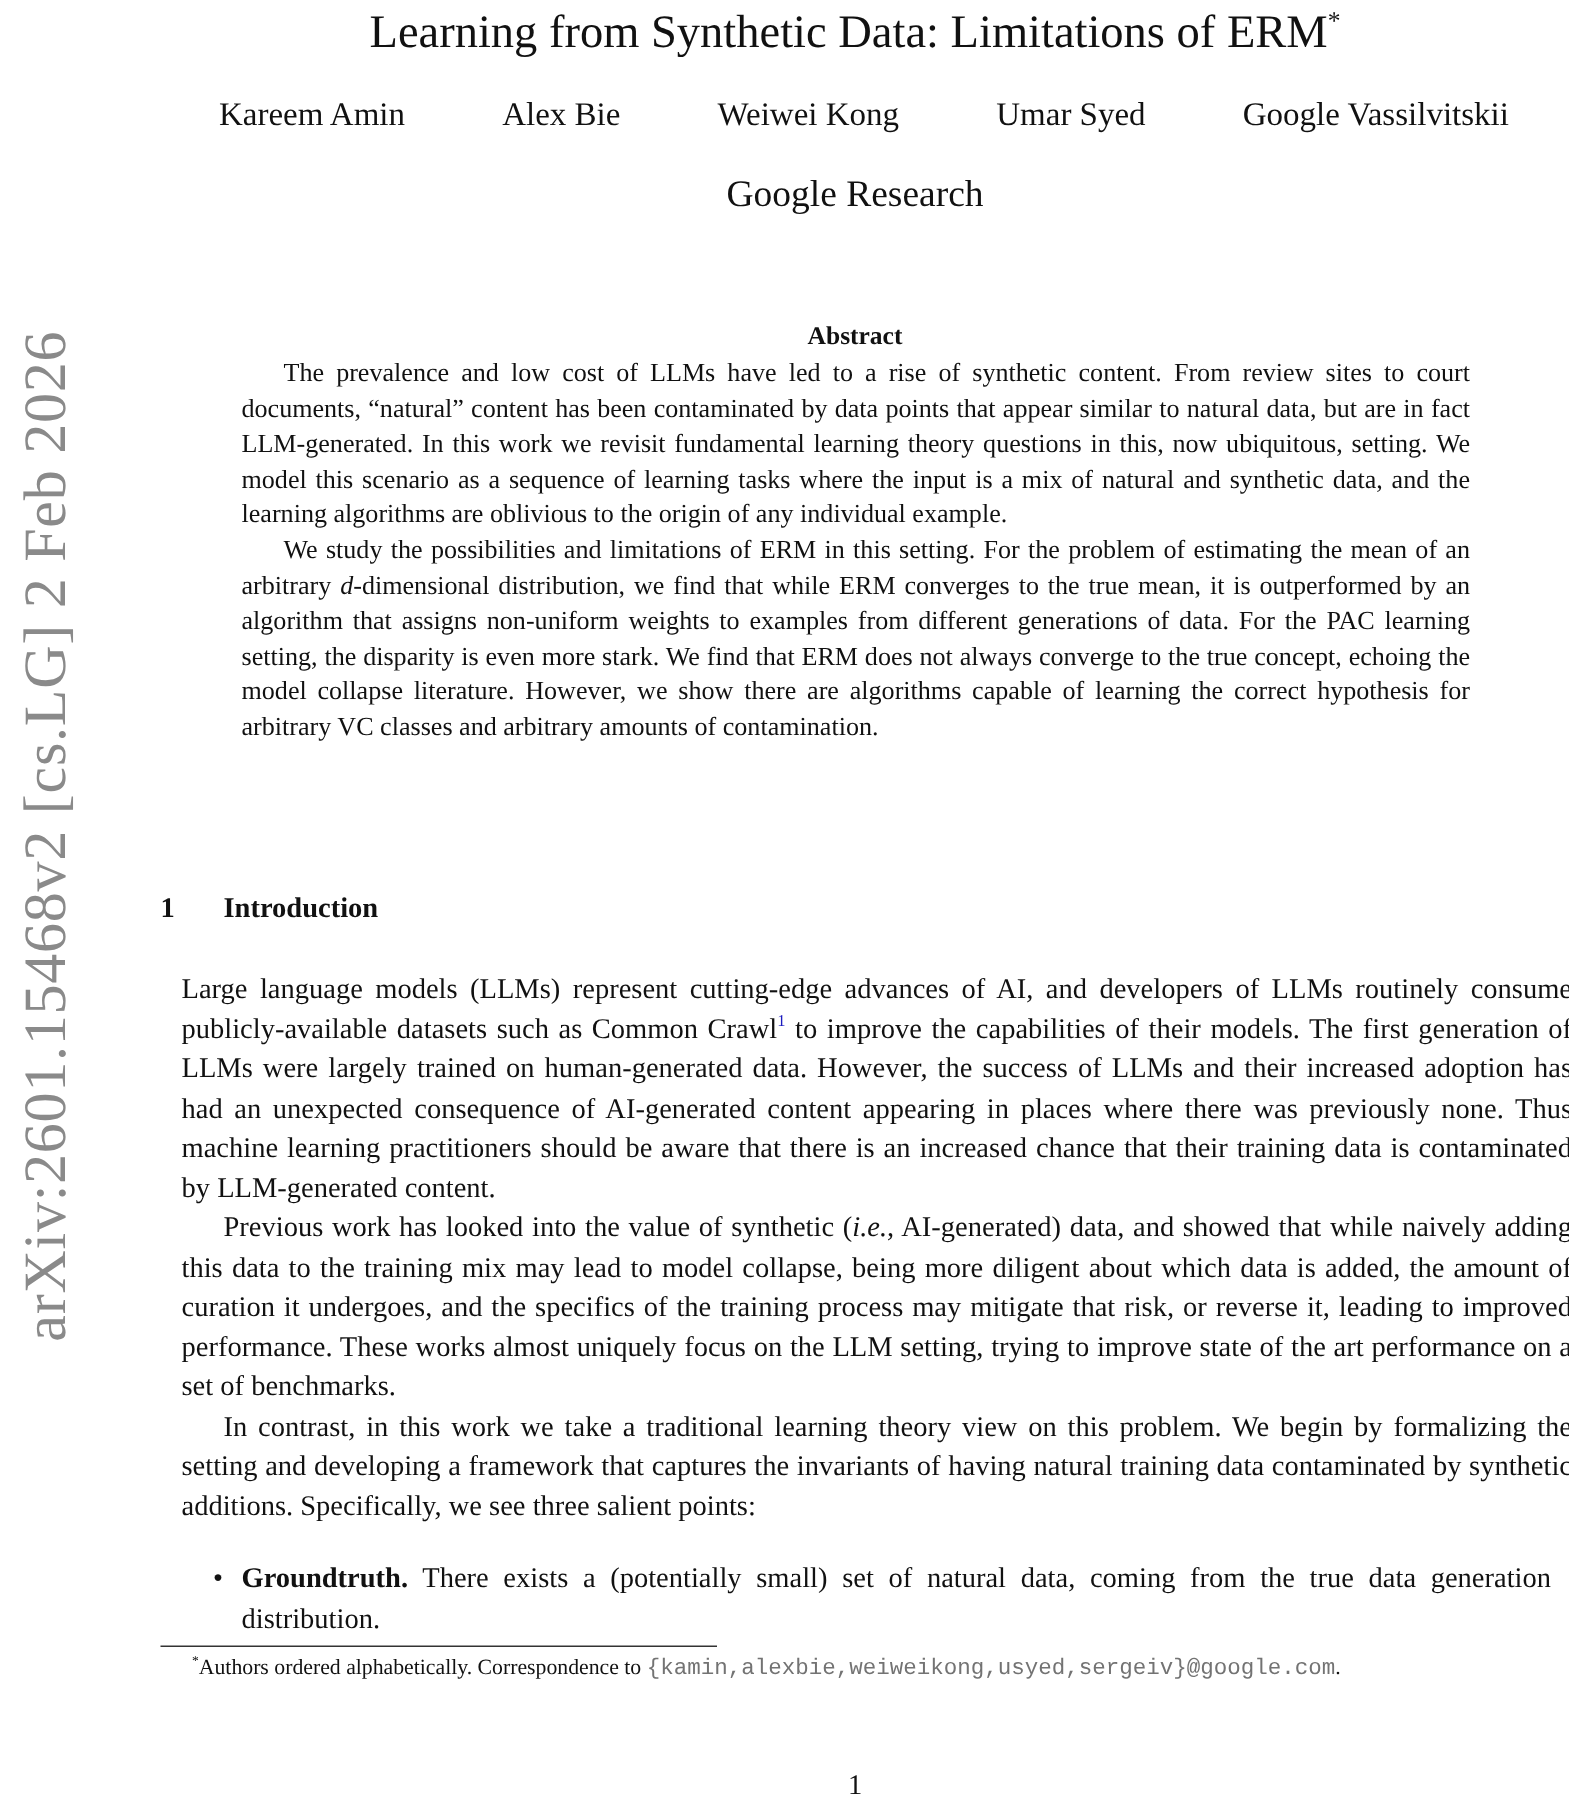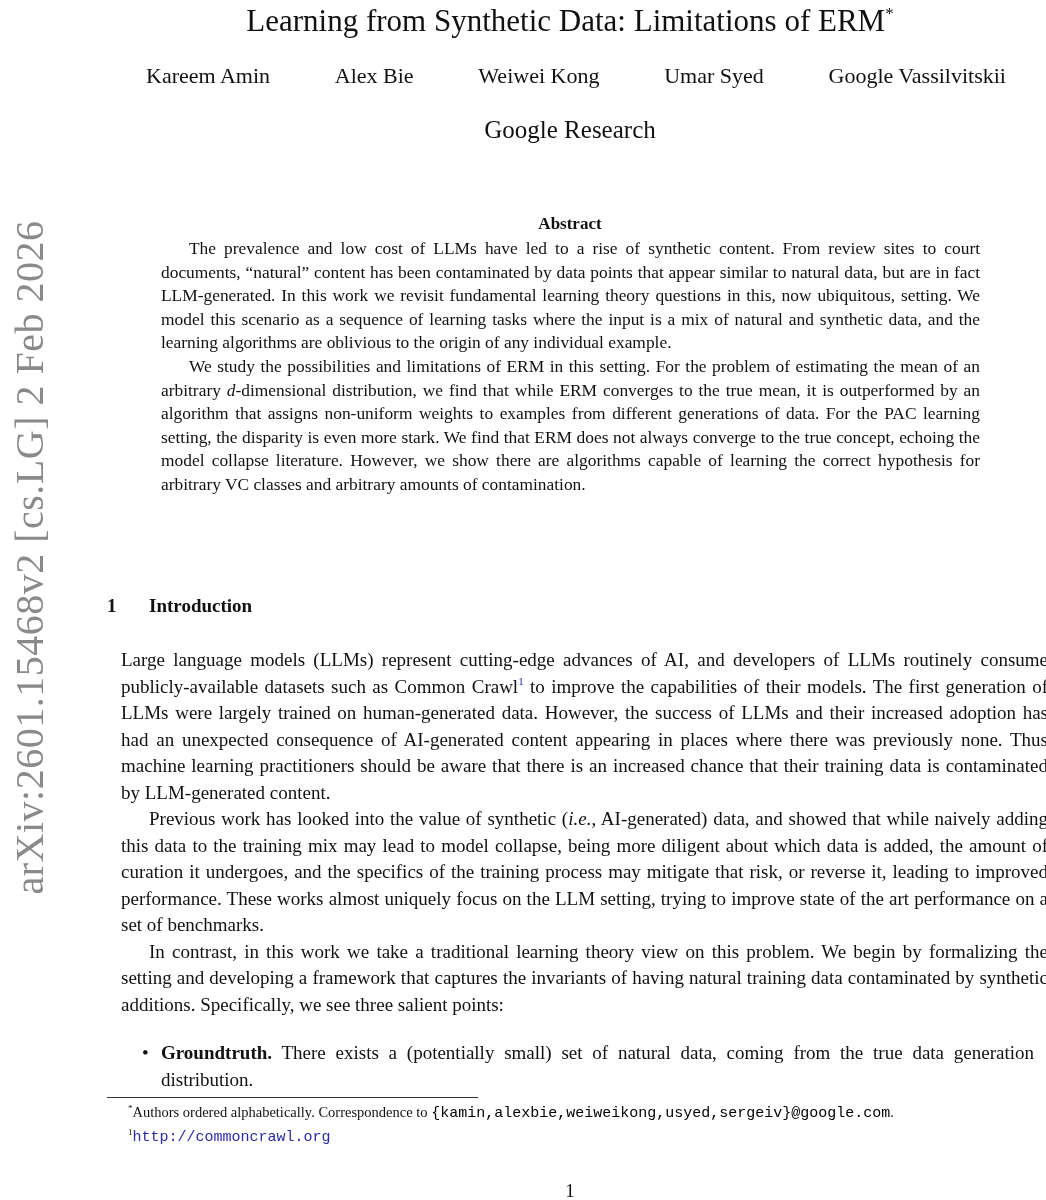--- a/index.html
+++ b/index.html
@@ -61,21 +61,21 @@
   .bullets b { font-weight: bold; }
   .fn-rule {
     position: absolute; top: 1097px; left: 107px; width: 371px; height: 1px; background: #333;
   }
   .footnotes {
     position: absolute; top: 1101px; left: 128px; width: 918px;
     font-size: 14.5px; line-height: 23px;
   }
   .footnotes .fn { white-space: nowrap; }
   .footnotes sup { font-size: 9px; vertical-align: 6px; line-height: 0; }
-  .mono { font-family: "Liberation Mono", "DejaVu Sans Mono", monospace; font-size: 15px; color: #000000; }
+  .mono { font-family: "Liberation Mono", "DejaVu Sans Mono", monospace; font-size: 15px; color: #737373; }
   .link { font-family: "Liberation Mono", "DejaVu Sans Mono", monospace; font-size: 15px; color: #2a2aa6; }
   .page-num {
     position: absolute; top: 1180px; left: 0; width: 1140px; text-align: center; font-size: 19px;
   }
 </style>
 </head>
 <body>
 
 <div class="arxiv-stamp">
   <span>arXiv:2601.15468v2  [cs.LG]  2 Feb 2026</span>
@@ -119,18 +119,15 @@
     </li>
   </ul>
 </div>
 
 <div class="fn-rule"></div>
 
 <div class="footnotes">
   <div class="fn">
     <sup>*</sup><span>Authors ordered alphabetically. Correspondence to </span><span class="mono">{kamin,alexbie,weiweikong,usyed,sergeiv}@google.com</span><span>.</span>
   </div>
-  <div class="fn">
-    <sup>1</sup><span class="link">http://commoncrawl.org</span>
-  </div>
 </div>
 
 <div class="page-num">1</div>
 
 </body></html>

